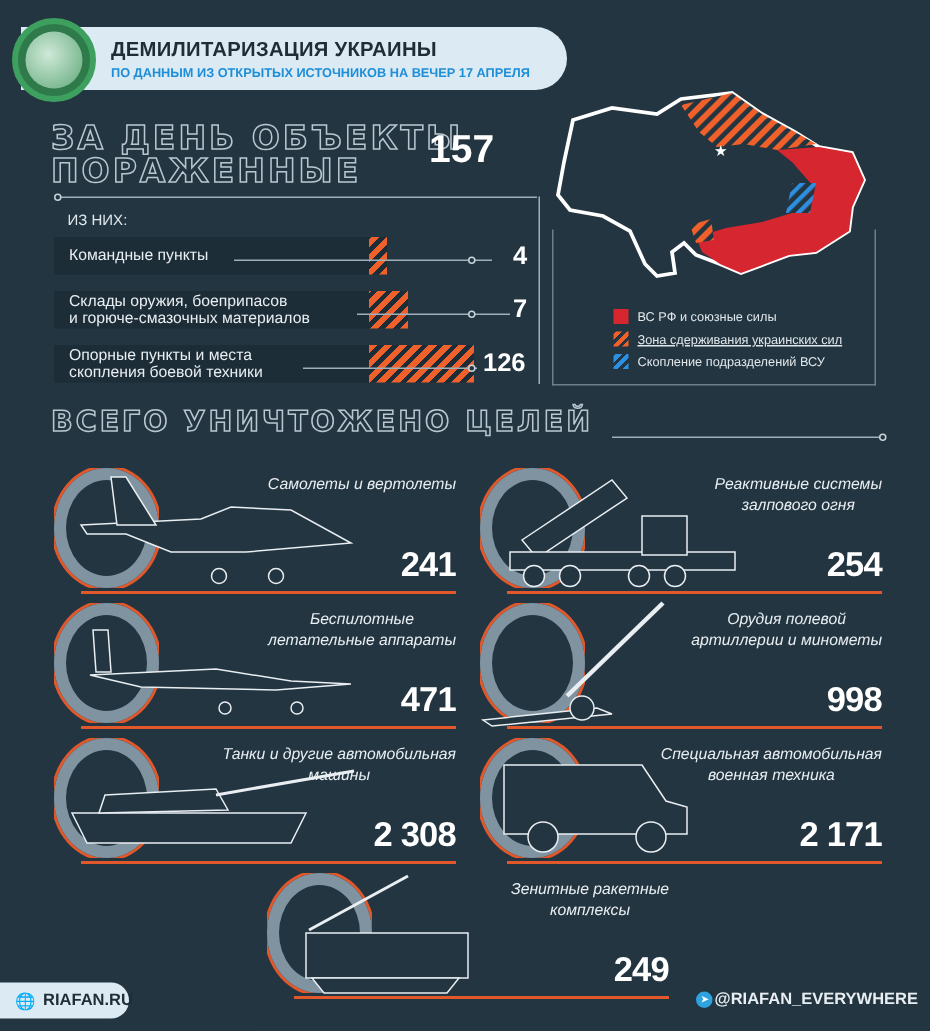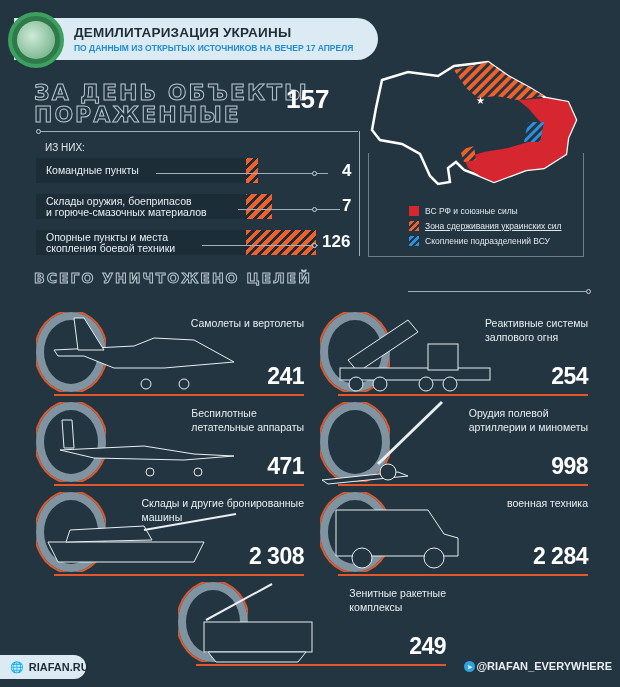--- a/index.html
+++ b/index.html
@@ -72,34 +72,34 @@
   .legend-box {
     position: absolute; left: 368px; top: 153px; width: 216px; height: 104px;
     border-left: 1px solid #6d7f8b; border-bottom: 1px solid #6d7f8b; border-right: 1px solid #6d7f8b;
   }
   .legend-item {
     position: absolute; left: 380px; font-size: 8.5px; color: #e1e8ec;
     display: flex; align-items: flex-start; gap: 6px; padding-left: 29px;
   }
   .swatch { width: 10px; height: 10px; }
   .total-heading {
-    position: absolute; left: 34px; top: 270px; font-size: 14px;
+    position: absolute; left: 34px; top: 270px; font-size: 19px;
   }
   .card { position: absolute; width: 270px; height: 86px; }
   .card .ring {
     position: absolute; left: 2px; top: 2px; width: 70px; height: 80px; border-radius: 50%;
     border: 8px solid #7f93a1; box-shadow: 0 0 0 2px #e2582a;
     clip-path: inset(0 0 0 0);
   }
   .card .baseline {
     position: absolute; left: 20px; bottom: 0; height: 2px; background: #e2582a;
   }
   .card .label {
-    position: absolute; right: 0; top: 6px; text-align: left;
-    font-size: 10.5px; color: #e8eef2; line-height: 14px;
+    position: absolute; right: 0; top: 6px; text-align: center;
+    font-size: 10.5px; color: #e8eef2; line-height: 14px; font-style: italic;
   }
   .card .value {
     position: absolute; right: 0; bottom: 6px;
     font-size: 23px; font-weight: 900; color: #ffffff; letter-spacing: -0.5px;
   }
   .card svg { position: absolute; left: 0; top: 0; }
   .footer-left {
     position: absolute; left: 0; top: 655px; width: 86px; height: 24px;
     background: #dceaf3; border-radius: 0 12px 12px 0;
     display: flex; align-items: center; gap: 5px; padding-left: 10px;
@@ -263,38 +263,39 @@
 
 <div class="card" style="left:34px; top:490px;">
   <div class="ring"></div>
   <svg width="210" height="86">
     <path d="M14 52 L170 52 L160 72 L24 72 Z" fill="#233540" stroke="#e8eef2"></path>
     <path d="M36 40 L110 36 L118 50 L32 52 Z" fill="#233540" stroke="#e8eef2"></path>
     <line x1="110" y1="40" x2="202" y2="24" stroke="#e8eef2" stroke-width="2"></line>
   </svg>
   <div class="baseline" style="width:250px;"></div>
   <div class="label">
-    <div>Склады и другие бронированные</div>
+    <div>Танки и другие автомобильная</div>
     <div>машины</div>
   </div>
   <div class="value">2 308</div>
 </div>
 
 <div class="card" style="left:318px; top:490px;">
   <div class="ring"></div>
   <svg width="210" height="86">
     <path d="M18 20 L110 20 L126 44 L140 48 L140 66 L18 66 Z" fill="#233540" stroke="#e8eef2"></path>
     <circle cx="44" cy="68" r="10" fill="#233540" stroke="#e8eef2"></circle>
       <circle cx="116" cy="68" r="10" fill="#233540" stroke="#e8eef2"></circle>
   </svg>
   <div class="baseline" style="width:250px;"></div>
   <div class="label">
+    <div>Специальная автомобильная</div>
     <div>военная техника</div>
   </div>
-  <div class="value">2 284</div>
+  <div class="value">2 171</div>
 </div>
 
 <div class="card" style="left:176px; top:580px; width:270px;">
   <div class="ring"></div>
   <svg width="170" height="86">
     <line x1="30" y1="40" x2="96" y2="4" stroke="#e8eef2" stroke-width="2"></line>
     <rect x="28" y="42" width="108" height="30" fill="#233540" stroke="#e8eef2"></rect>
     <path d="M32 72 L130 72 L122 82 L40 82 Z" fill="#233540" stroke="#e8eef2"></path>
   </svg>
   <div class="baseline" style="width:250px;"></div>

